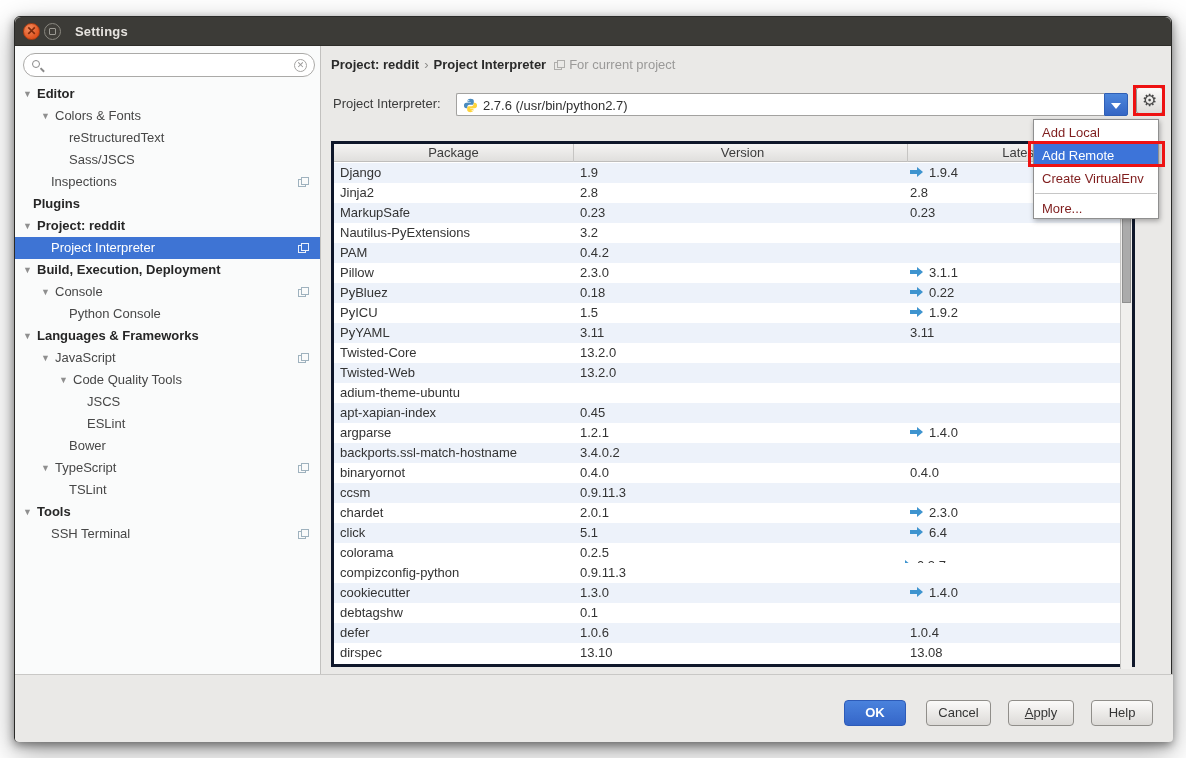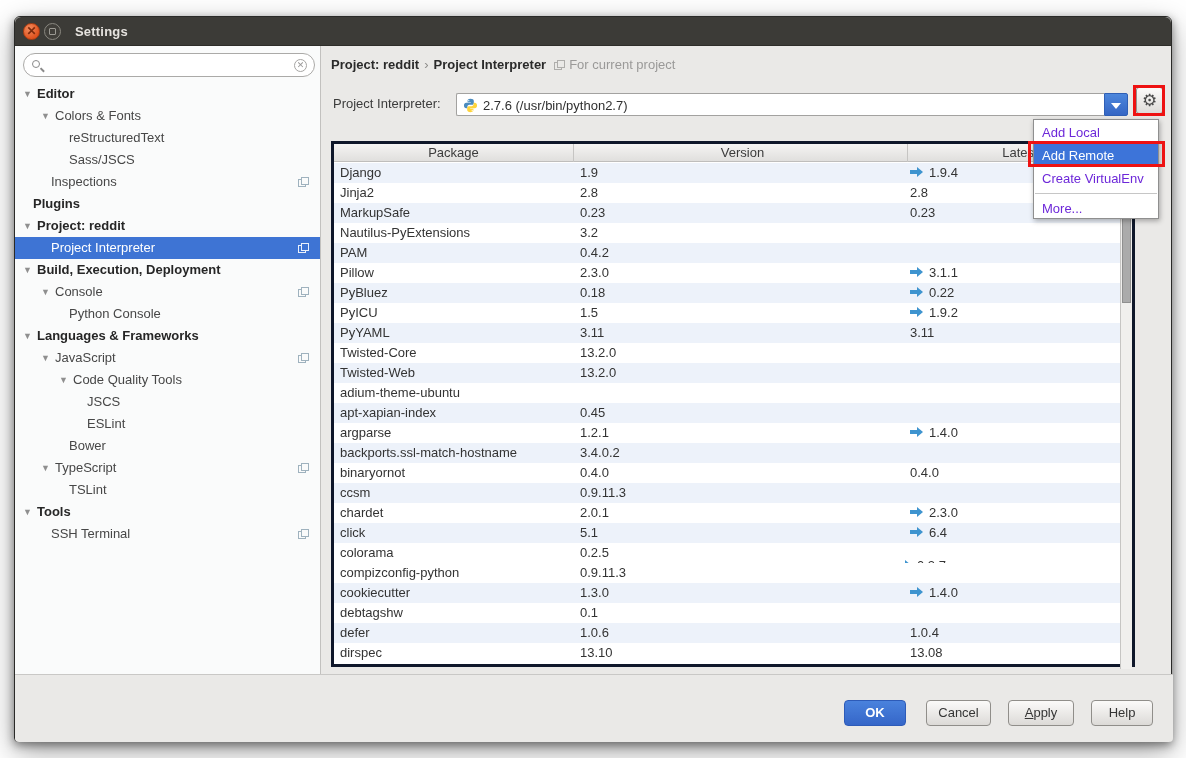--- a/index.html
+++ b/index.html
@@ -70,21 +70,21 @@
   .btn { position:absolute; top:25px; height:26px; border-radius:4px; font-size:13px; text-align:center; line-height:24px; cursor:pointer;
          background:linear-gradient(#FBFAF9,#DCDAD7); border:1px solid #908E8A; color:#353535; }
   .btn.primary { background:linear-gradient(#4A82DD,#3566C8); border:1px solid #2D5BB8; color:#fff; font-weight:bold; }
   .btn-ok { left:829px; width:62px; }
   .btn-cancel { left:911px; width:65px; }
   .btn-apply { left:993px; width:66px; }
   .btn-help { left:1076px; width:62px; }
   .u { text-decoration:underline; }
   
   .menu { position:absolute; left:1018px; top:102px; width:126px; height:100px; background:#FFFFFF; border:1px solid #8F8F8F; box-shadow:1px 2px 5px rgba(0,0,0,.3); z-index:40; }
-  .menu-item { position:relative; height:23px; line-height:23px; font-size:13px; color:#6d28d9; padding-left:8px; white-space:nowrap; cursor:pointer; }
+  .menu-item { position:relative; height:23px; line-height:23px; font-size:13px; color:#7f1d1d; padding-left:8px; white-space:nowrap; cursor:pointer; }
   .menu-item.selected { background:#3D74D9; color:#FFFFFF; }
   .menu-sep { height:1px; background:#C6C6C6; margin:3px 1px; }
   
   .red-box { position:absolute; border:3px solid #EE1212; z-index:60; pointer-events:none; }
   .red-gear { left:1118px; top:68px; width:32px; height:31px; }
   .red-menu { left:1013px; top:124px; width:137px; height:26px; }
 </style>
 </head>
 <body>
 

